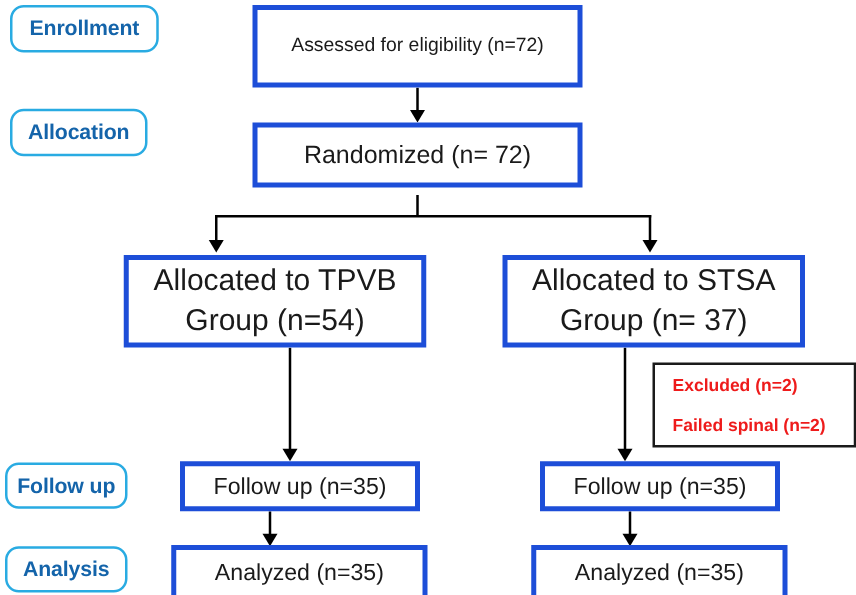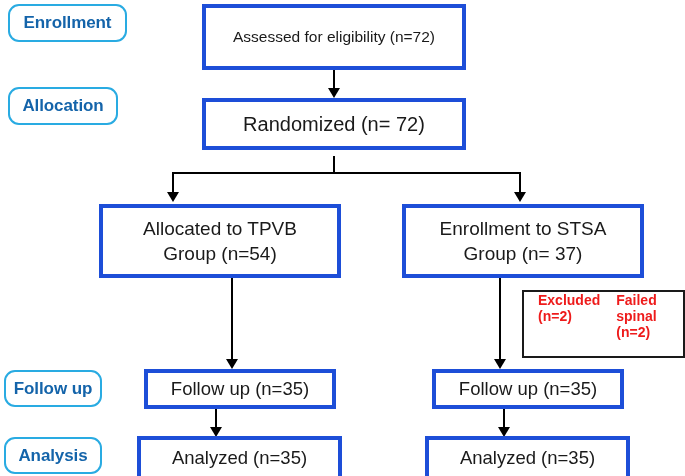--- a/index.html
+++ b/index.html
@@ -47,34 +47,34 @@
     justify-content: center;
     color: #1a1a1a;
     text-align: center;
     line-height: 1.32;
     z-index: 3;
   }
   .flow-box .line { display: block; }
 
   .fb-assessed   { font-size: 15.5px; }
   .fb-randomized { font-size: 20px; }
-  .fb-alloc      { font-size: 19px; }
+  .fb-alloc      { font-size: 24px; }
   .fb-small      { font-size: 18.5px; margin-left: 24px; }
 
   
   .excl-box {
     position: absolute;
     box-sizing: border-box;
     border: 2px solid #1a1a1a;
     background: #ffffff;
     color: #EE1B1B;
     font-weight: bold;
     font-size: 14px;
     display: flex;
-    flex-direction: row;
+    flex-direction: column;
     justify-content: center;
     padding-left: 14px;
     gap: 16px;
     z-index: 4;
   }
 
   
   .vline {
     position: absolute;
     background: #000000;
@@ -135,21 +135,21 @@
   <div class="arrowhead" style="left:167px; top:192px;"></div>
   <div class="vline" style="left:519px; top:172px; height:22px;"></div>
   <div class="arrowhead" style="left:514px; top:192px;"></div>
 
   <div class="flow-box fb-alloc" style="left:99px; top:204px; width:242px; height:74px;">
     <span class="line">Allocated to TPVB</span>
     <span class="line">Group (n=54)</span>
   </div>
 
   <div class="flow-box fb-alloc" style="left:402px; top:204px; width:242px; height:74px;">
-    <span class="line">Enrollment to STSA</span>
+    <span class="line">Allocated to STSA</span>
     <span class="line">Group  (n= 37)</span>
   </div>
 
   <div class="excl-box" style="left:522px; top:290px; width:163px; height:68px;">
     <span class="line">Excluded (n=2)</span>
     <span class="line">Failed spinal (n=2)</span>
   </div>
 
   <div class="vline" style="left:231px; top:278px; height:84px;"></div>
   <div class="arrowhead" style="left:226px; top:359px;"></div>

